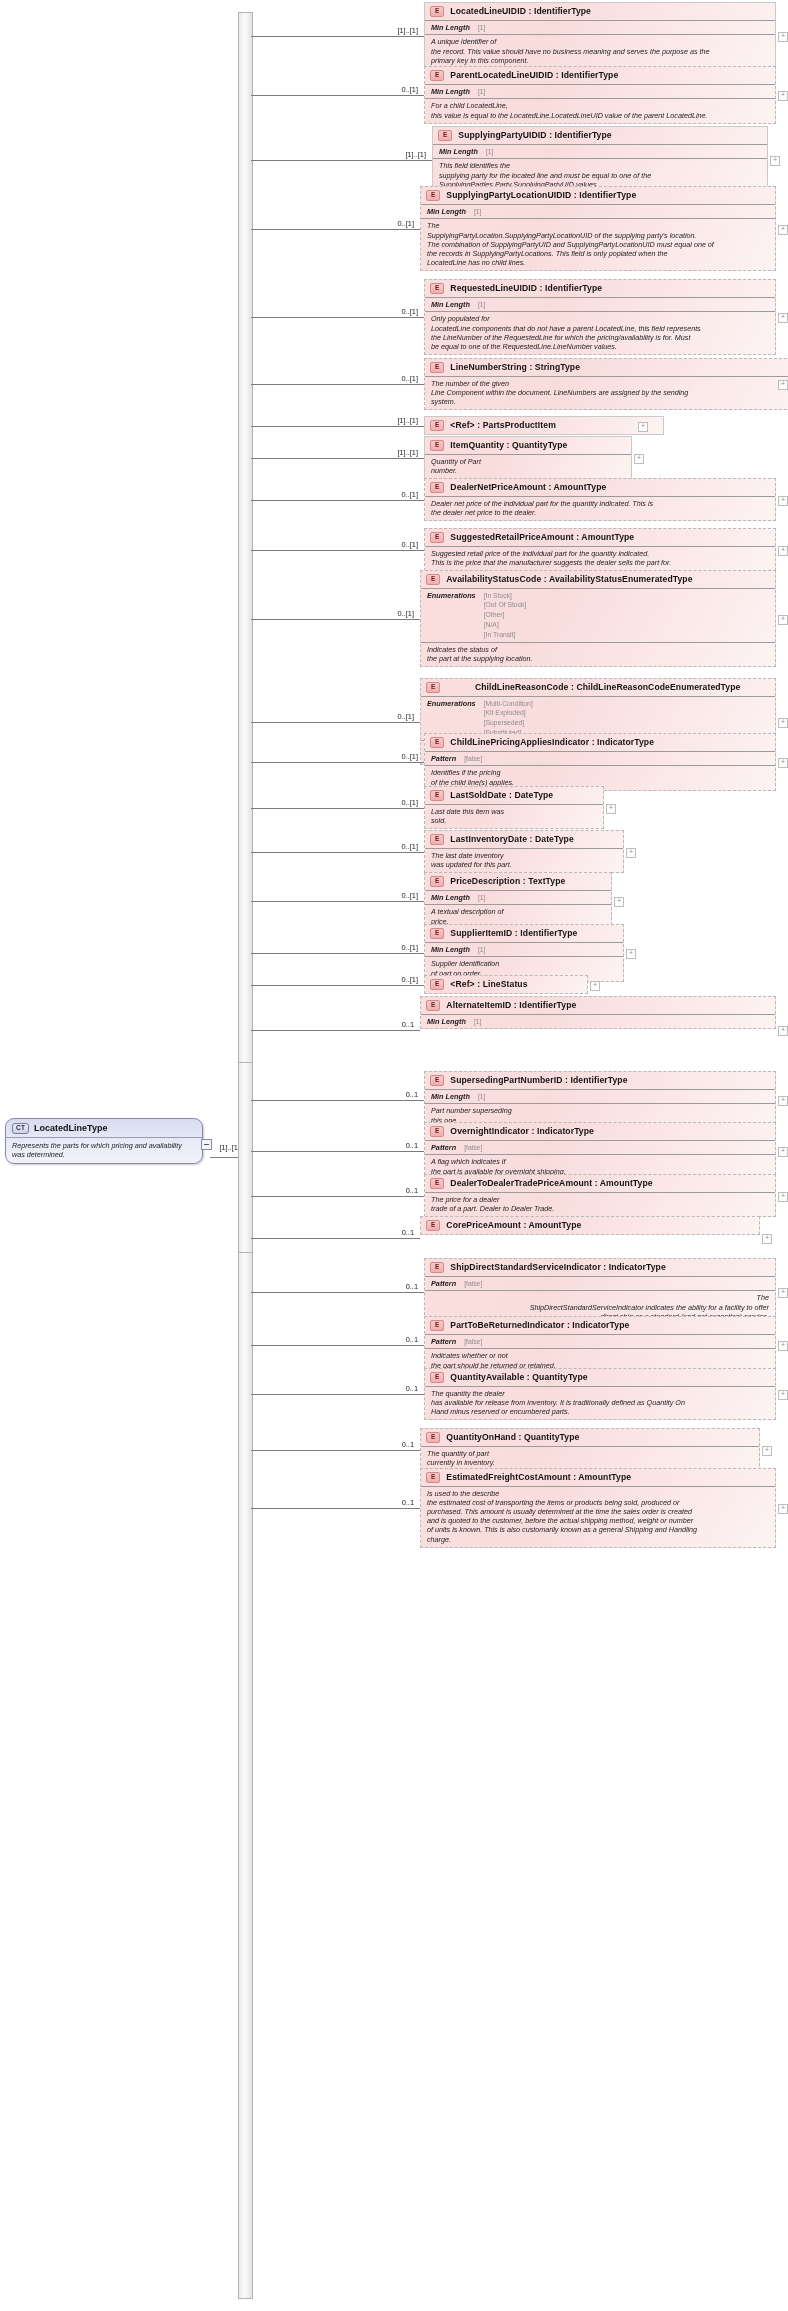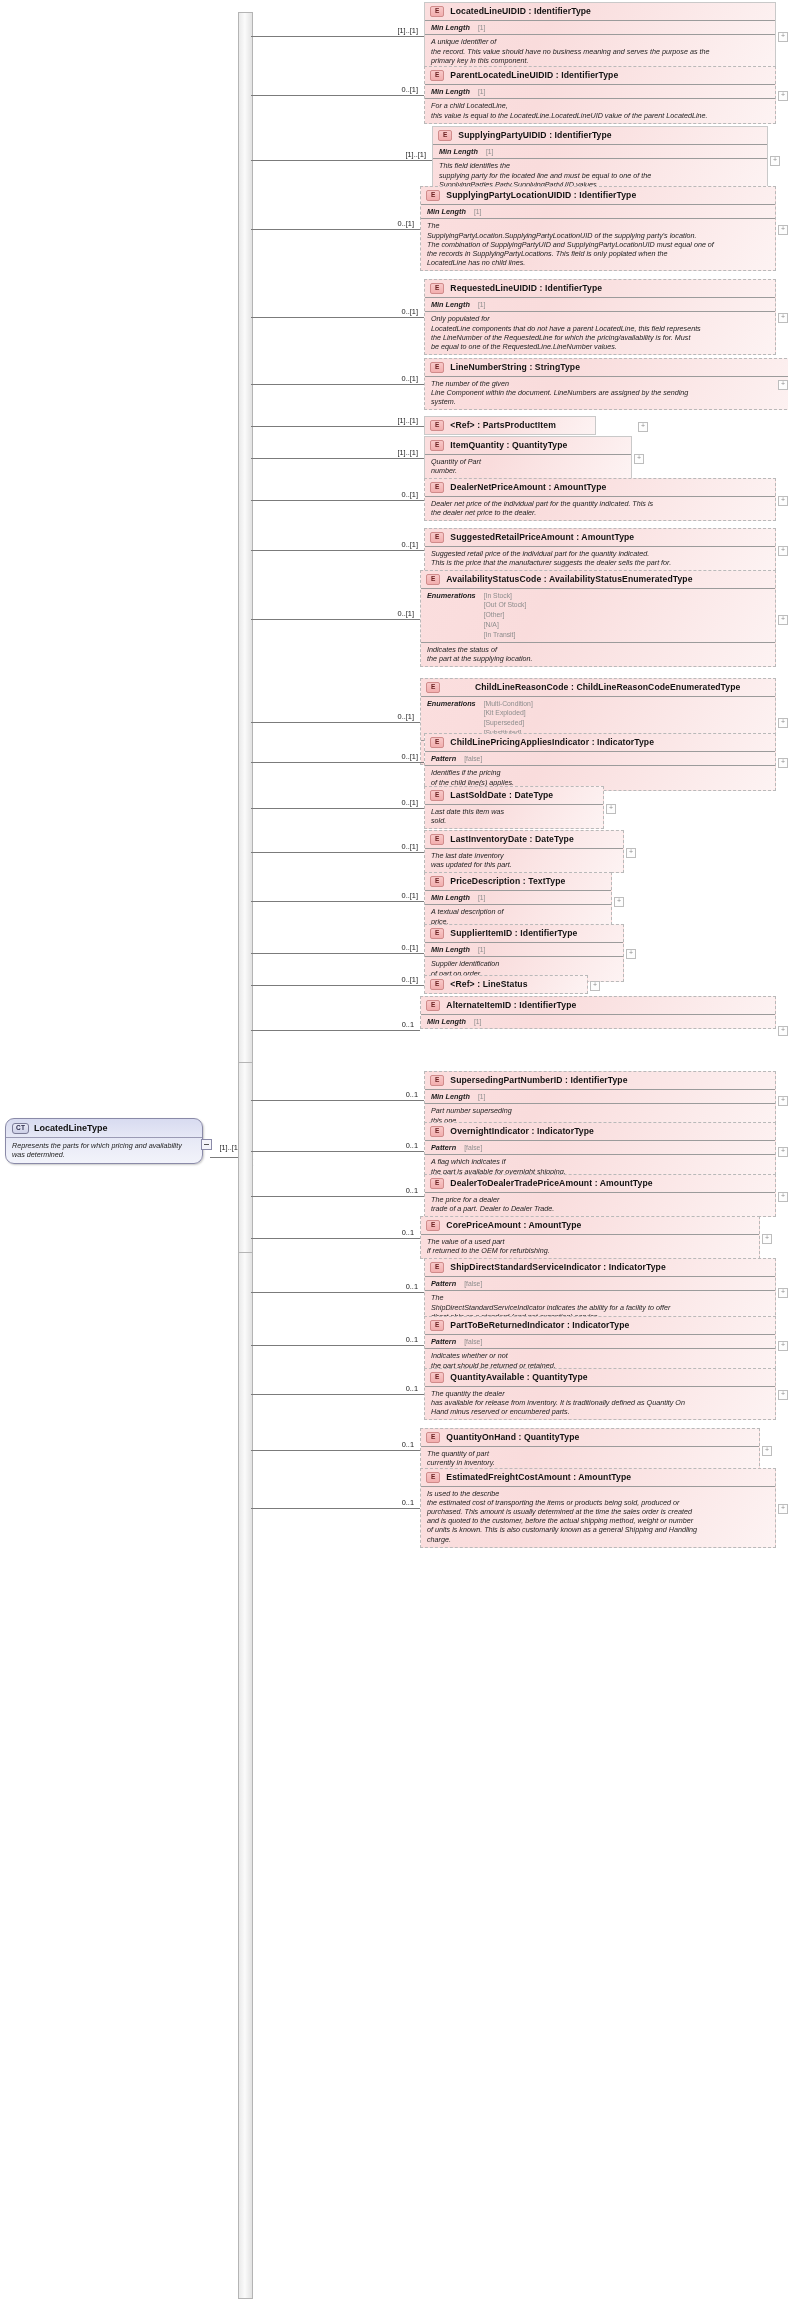--- a/index.html
+++ b/index.html
@@ -241,21 +241,21 @@
           <span class="e-badge">E</span>
           <span class="el-name">LineNumberString : StringType</span>
         </div>
         <div class="doc">The number of the given
      Line Component within the document. LineNumbers are assigned by the sending
 system.</div>
       </div>
       <div class="plus" style="left: 778px; top: 380px;">+</div>
       <div class="card" style="left: 368px; top: 374px; width: 50px;">0..[1]</div>
       <div class="conn-line" style="left: 251px; top: 384px; width: 173px; height: 1px;"></div>
-      <div class="el solid" style="left: 424px; top: 416px; width: 172px;">
+      <div class="el solid" style="left: 424px; top: 416px; width: 240px;">
         <div class="el-head">
           <span class="e-badge">E</span>
           <span class="el-name">&lt;Ref&gt;        : PartsProductItem</span>
         </div>
       </div>
       <div class="plus" style="left: 638px; top: 421.5px;">+</div>
       <div class="card" style="left: 368px; top: 415.5px; width: 50px;">[1]..[1]</div>
       <div class="conn-line" style="left: 251px; top: 425.5px; width: 173px; height: 1px;"></div>
       <div class="el solid" style="left: 424px; top: 436px; width: 208px;">
         <div class="el-head">
@@ -471,27 +471,25 @@
 trade of a part. Dealer to Dealer Trade.</div>
       </div>
       <div class="plus" style="left: 778px; top: 1191.5px;">+</div>
       <div class="card" style="left: 368px; top: 1185.5px; width: 50px;">0..1</div>
       <div class="conn-line" style="left: 251px; top: 1195.5px; width: 173px; height: 1px;"></div>
       <div class="el dashed" style="left: 420px; top: 1216px; width: 340px;">
         <div class="el-head">
           <span class="e-badge">E</span>
           <span class="el-name">CorePriceAmount : AmountType</span>
         </div>
-        <div class="doc">The value of a used part
-if returned to the OEM for refurbishing.</div>
       </div>
       <div class="plus" style="left: 762px; top: 1233.5px;">+</div>
       <div class="card" style="left: 364px; top: 1227.5px; width: 50px;">0..1</div>
       <div class="conn-line" style="left: 251px; top: 1237.5px; width: 169px; height: 1px;"></div>
-      <div class="el dashed" style="left: 424px; top: 1258px; width: 352px;">
+      <div class="el dashed" style="left: 424px; top: 1258px; width: 352px; text-align: right;">
         <div class="el-head">
           <span class="e-badge">E</span>
           <span class="el-name">ShipDirectStandardServiceIndicator : IndicatorType</span>
         </div>
         <div class="facet">
           <span class="facet-label">Pattern</span>
           <span class="facet-vals">
             <div>[false]</div>
           </span>
         </div>

